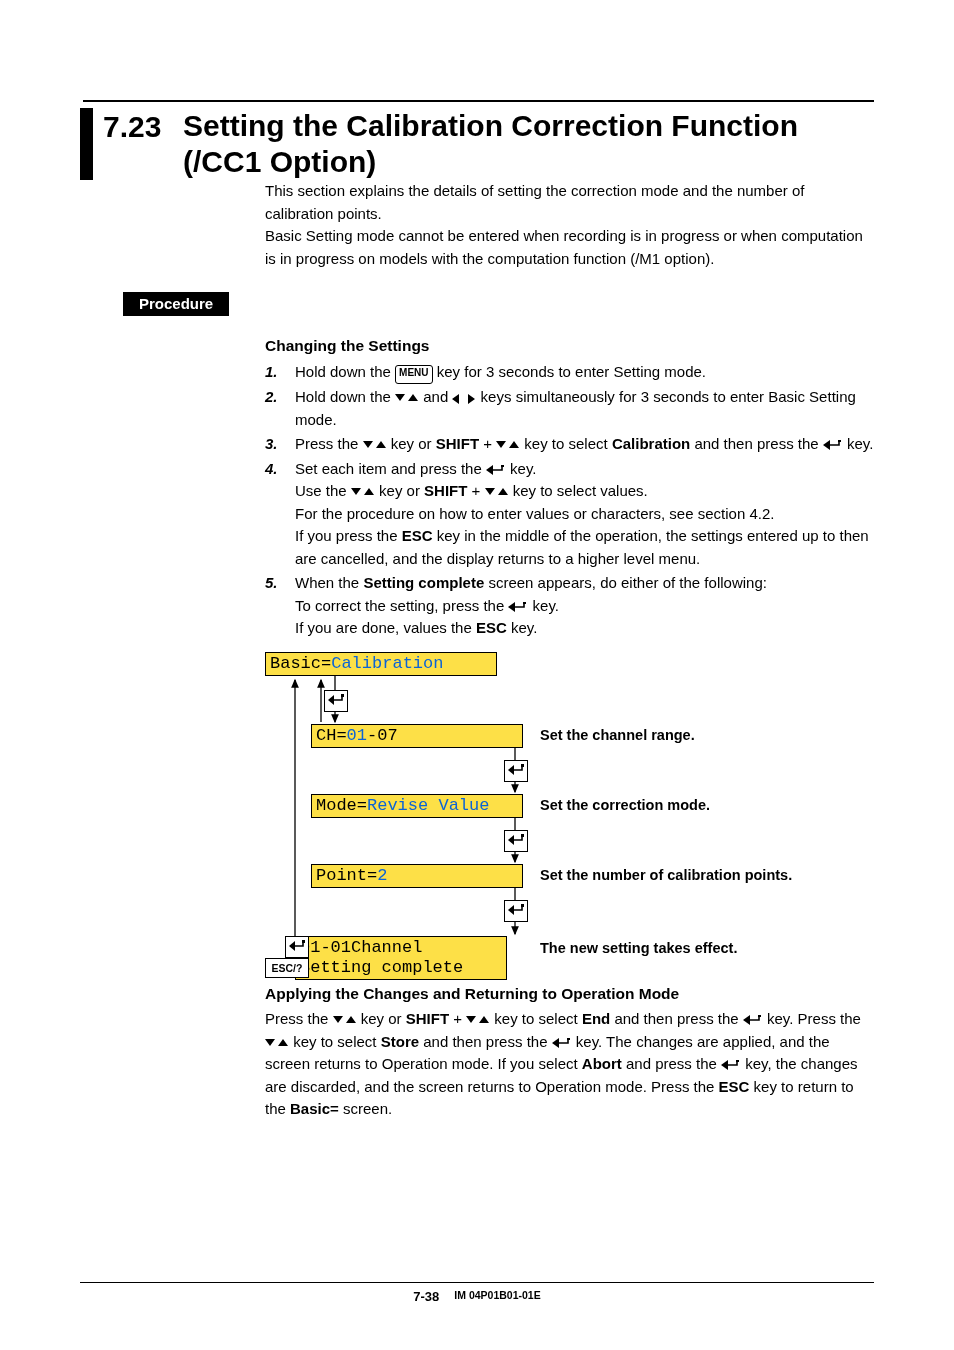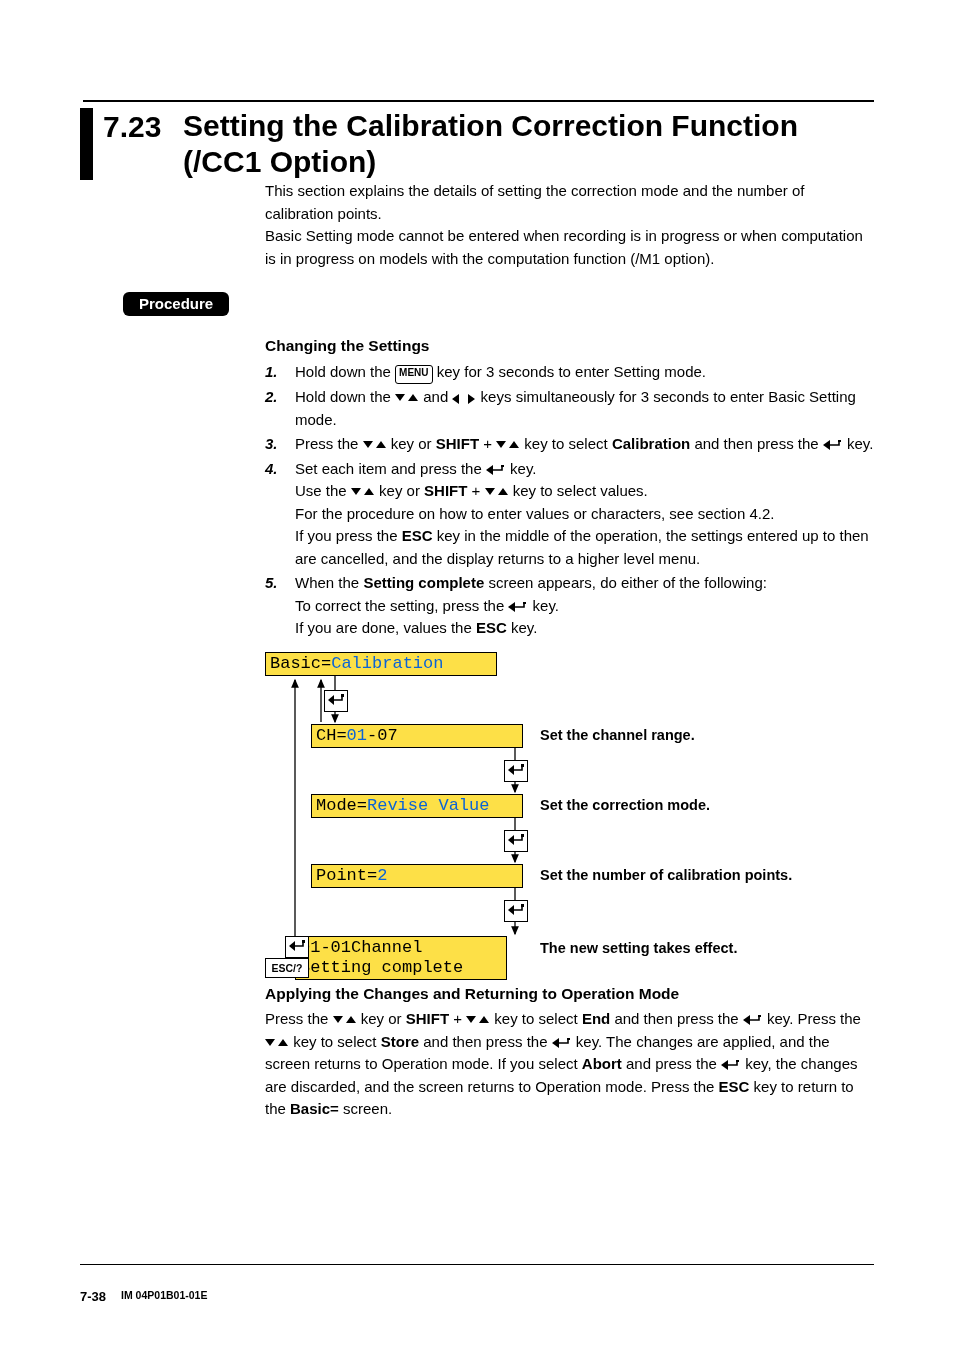--- a/index.html
+++ b/index.html
@@ -49,21 +49,20 @@
   }
   .procedure-badge {
     display: inline-block;
     background: #000;
     color: #fff;
     font-weight: bold;
     font-size: 15px;
     padding: 3px 16px 4px 16px;
     margin-left: 43px;
     margin-top: 22px;
-    border-radius: 6px;
   }
   .sub {
     margin-left: 185px;
     font-size: 15px;
     line-height: 1.5;
   }
   .sub h4 {
     font-size: 15.5px;
     font-weight: bold;
     margin: 18px 0 4px 0;
@@ -140,24 +139,24 @@
     text-align: center;
     line-height: 18px;
     font-family: Arial, sans-serif;
   }
 
   .footer {
     position: absolute;
     bottom: 46px;
     left: 80px; right: 80px;
     border-top: 1px solid #000;
-    padding-top: 24px;
+    padding-top: 6px;
     font-size: 12px;
     display: flex;
-    justify-content: flex-start;
+    justify-content: center;
   }
   .footer .pg { font-weight: bold; font-size: 13px; }
   .footer .doc { font-weight: bold; font-size: 10.5px; margin-left: 15px; }
 
   .applying {
     margin-left: 185px;
     font-size: 15px;
     line-height: 1.5;
   }
   .applying h4 {

